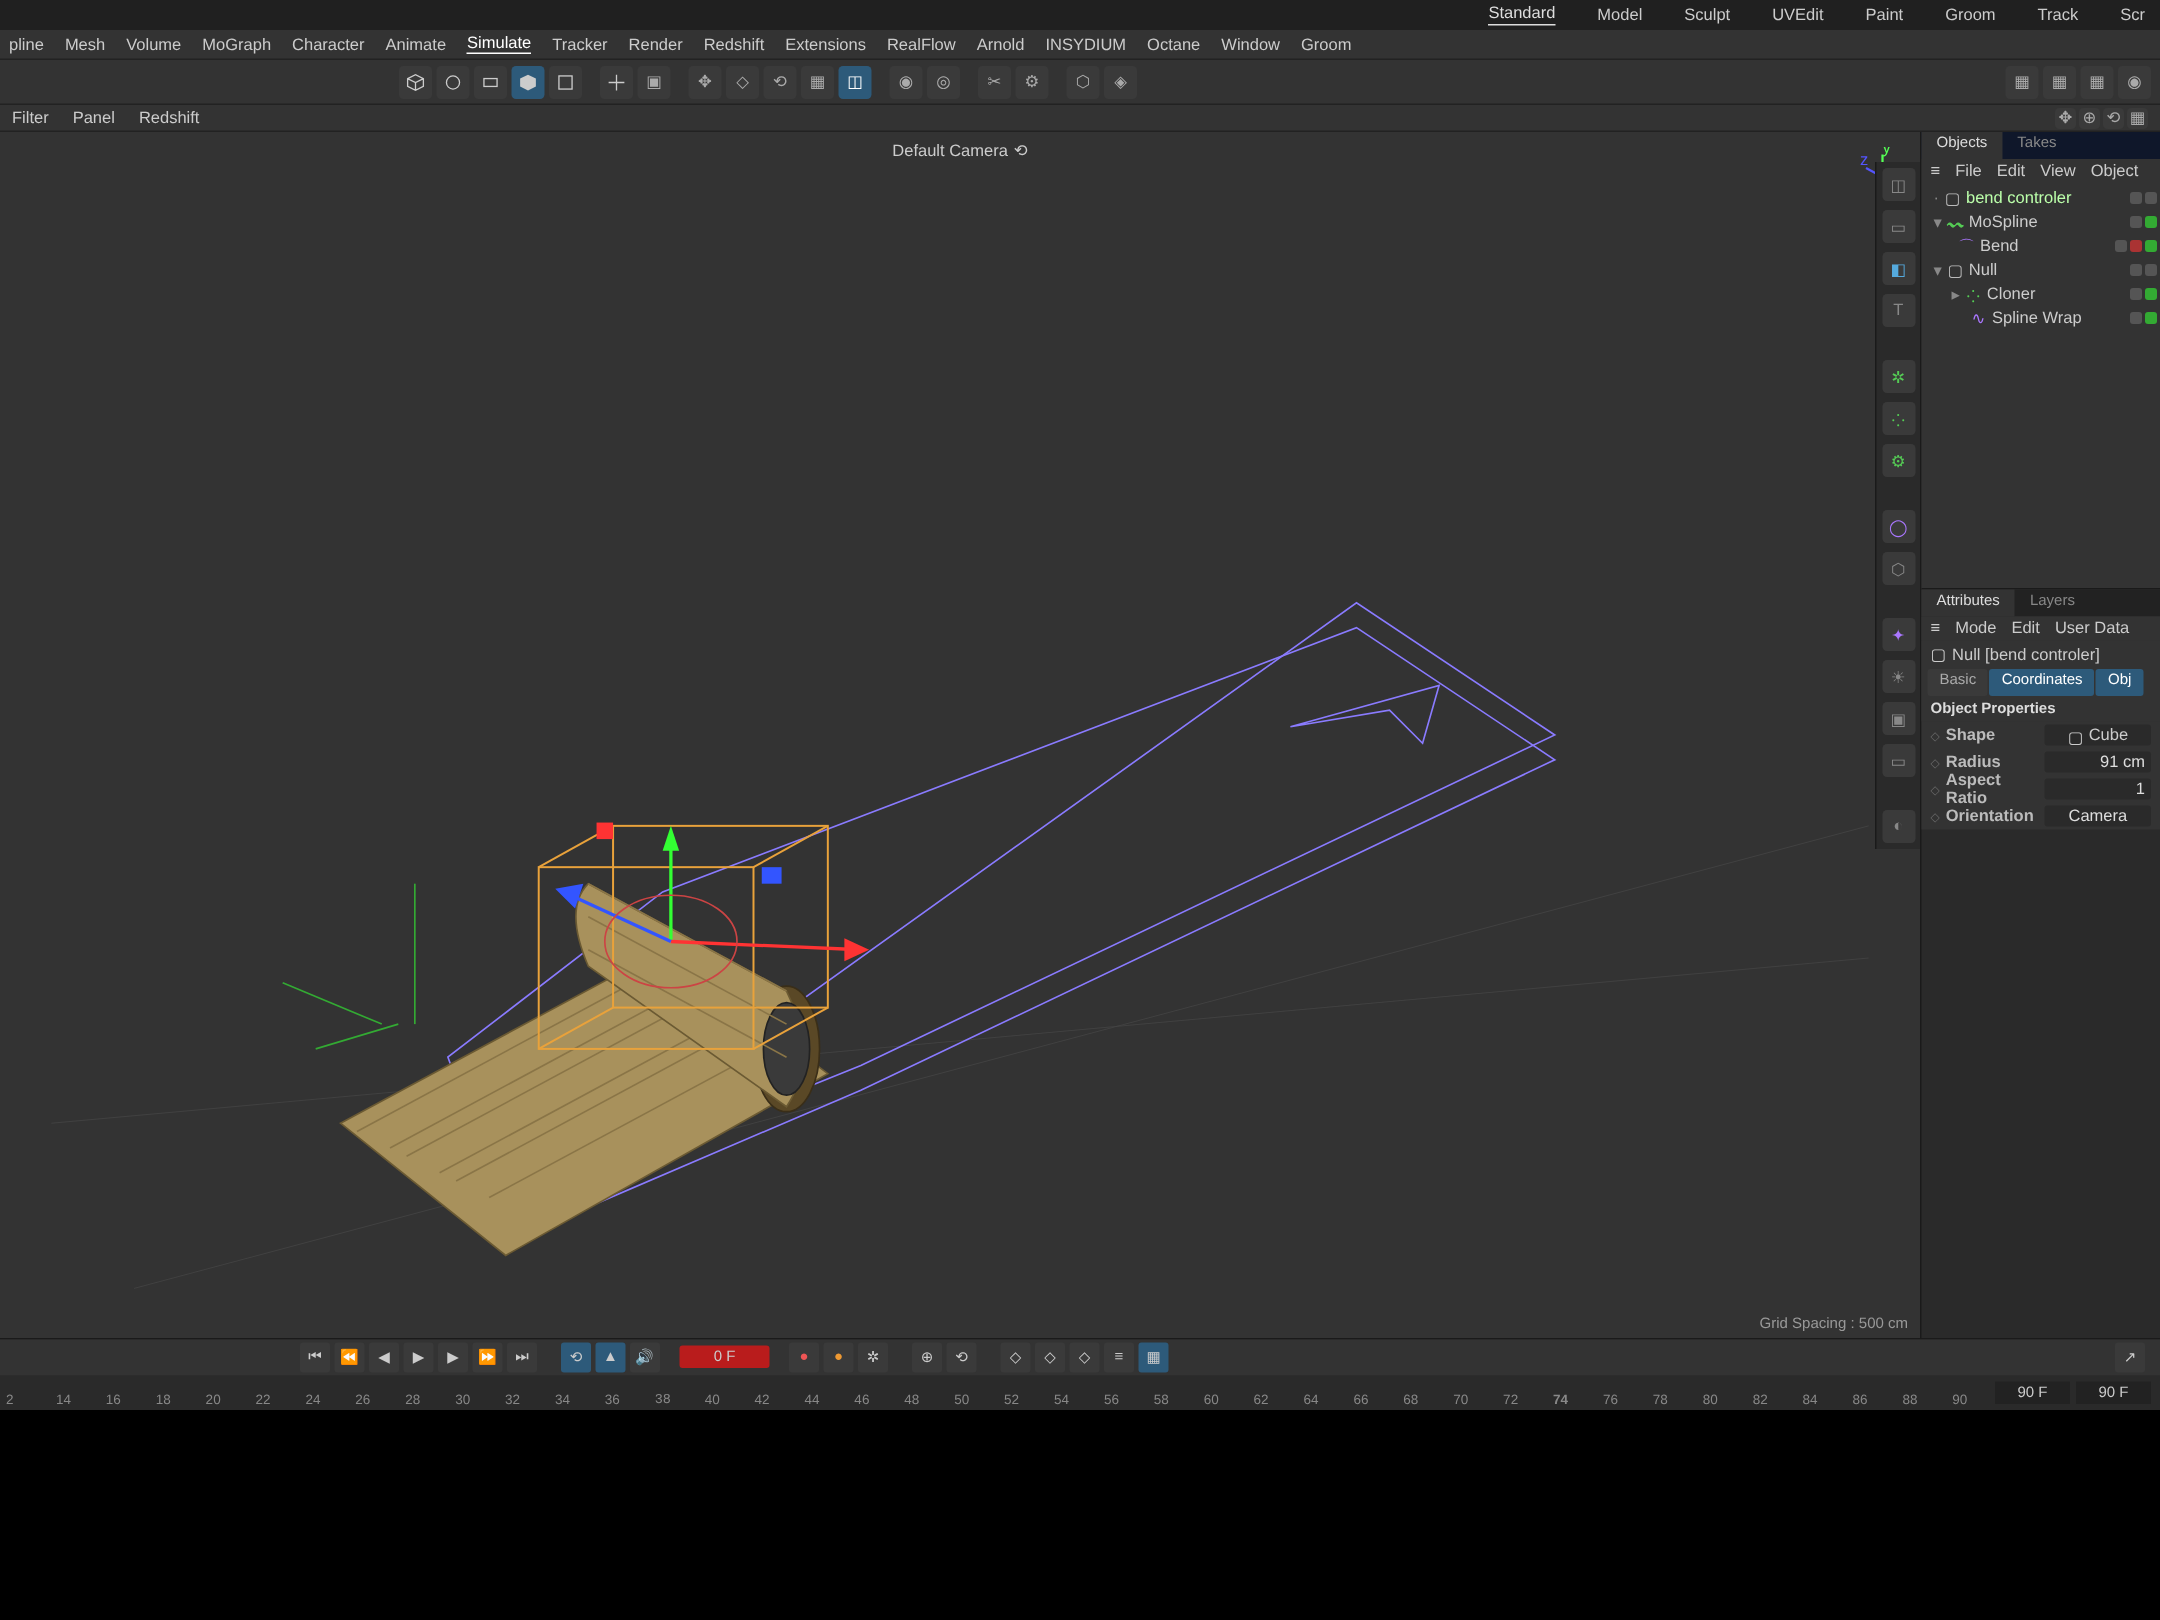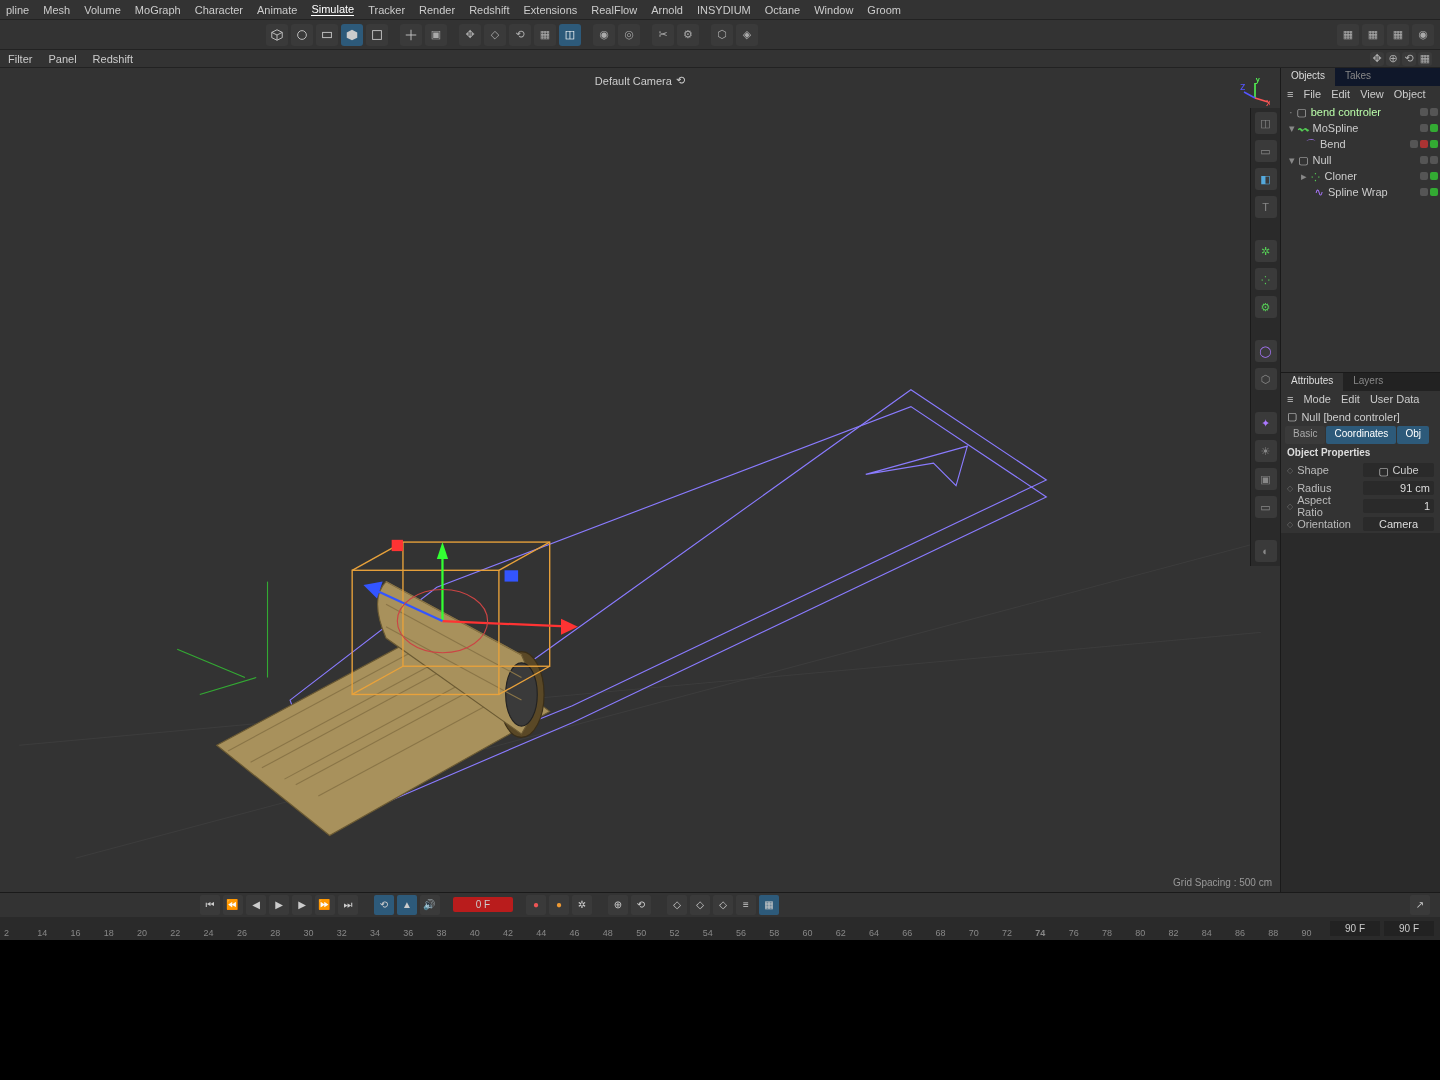--- a/index.html
+++ b/index.html
@@ -66,21 +66,21 @@
   .attr-head { height:18px; display:flex; background:#222;}
   .attr-menu { height:16px; display:flex; gap:10px; padding:0 6px; font-size:10px; align-items:center; color:#aaa; background:#333;}
   .attr-title { padding:3px 6px; font-size:10px; color:#ddd; display:flex; align-items:center; gap:4px; background:#333;}
   .attr-tabs { display:flex; height:18px; background:#333; gap:1px; padding:0 4px;}
   .attr-tabs .t { padding:2px 8px; font-size:10px; background:#3a3a3a; color:#aaa; border-radius:2px; cursor:pointer;}
   .attr-tabs .t.blue{background:#2d5a7a; color:#fff;}
   .attr-tabs .t.ora{background:#2d5a7a; color:#fff;}
   .section-h{padding:3px 6px; font-size:10px; color:#ddd; font-weight:bold; background:#333;}
   .prop-row{display:flex; align-items:center; height:18px; padding:0 6px; gap:4px; font-size:10px;}
   .prop-row .dia{color:#666; font-size:8px;}
-  .prop-row .lbl{flex:0 0 62px; color:#bbb;}
+  .prop-row .lbl{flex:0 0 62px; color:#bbb;font-weight:bold;}
   .prop-row .val{flex:1; background:#2a2a2a; padding:1px 4px; text-align:right; color:#ddd; border-radius:2px;}
   .prop-row .dd{flex:1; background:#2a2a2a; padding:1px 4px; text-align:center; color:#ddd; border-radius:2px; display:flex; align-items:center; justify-content:center; gap:4px;}
   .prop-row .dd .ico{width:10px;height:10px;}
 
   
   .timeline { height: 48px; background: #2a2a2a; border-top: 1px solid #1a1a1a; display:flex; flex-direction:column;}
   .time-ctrl { height: 24px; display:flex; align-items:center; background:#333; padding:0 200px; gap:3px; justify-content:flex-start; position:relative;}
   .tc-btn{width:20px;height:20px; background:#3a3a3a; border-radius:2px; display:flex; align-items:center; justify-content:center; color:#ccc; cursor:pointer; font-size:10px;}
   .tc-btn.active{background:#2d5a7a;}
   .tc-btn.rec{color:#e55;}
@@ -91,20 +91,30 @@
   .time-end{width:50px; background:#222; padding:2px; text-align:center; font-size:10px; margin:0 2px;}
   
   .lower-black{height:140px; background:#000;}
 </style>
 </head>
 <body>
 
 <div id="app">
 
 
+  <div class="workspaces">
+    <span class="active">Standard</span>
+    <span>Model</span>
+    <span>Sculpt</span>
+    <span>UVEdit</span>
+    <span>Paint</span>
+    <span>Groom</span>
+    <span>Track</span>
+    <span>Scr</span>
+  </div>
 
   <div class="menubar">
     <span>pline</span>
     <span>Mesh</span>
     <span>Volume</span>
     <span>MoGraph</span>
     <span>Character</span>
     <span>Animate</span>
     <span class="active">Simulate</span>
     <span>Tracker</span>
@@ -454,21 +464,21 @@
           <span style="position: absolute; left: 7.53846%; bottom: 2px; font-size: 9px; color: rgb(136, 136, 136);">18</span>
           <span style="position: absolute; left: 10.0513%; bottom: 2px; font-size: 9px; color: rgb(136, 136, 136);">20</span>
           <span style="position: absolute; left: 12.5641%; bottom: 2px; font-size: 9px; color: rgb(136, 136, 136);">22</span>
           <span style="position: absolute; left: 15.0769%; bottom: 2px; font-size: 9px; color: rgb(136, 136, 136);">24</span>
           <span style="position: absolute; left: 17.5897%; bottom: 2px; font-size: 9px; color: rgb(136, 136, 136);">26</span>
           <span style="position: absolute; left: 20.1026%; bottom: 2px; font-size: 9px; color: rgb(136, 136, 136);">28</span>
           <span style="position: absolute; left: 22.6154%; bottom: 2px; font-size: 9px; color: rgb(136, 136, 136);">30</span>
           <span style="position: absolute; left: 25.1282%; bottom: 2px; font-size: 9px; color: rgb(136, 136, 136);">32</span>
           <span style="position: absolute; left: 27.641%; bottom: 2px; font-size: 9px; color: rgb(136, 136, 136);">34</span>
           <span style="position: absolute; left: 30.1538%; bottom: 2px; font-size: 9px; color: rgb(136, 136, 136);">36</span>
-          <span style="position: absolute; left: 32.6667%; bottom: 2px; font-size: 9px; color: rgb(136, 136, 136);">38</span>
+          <span style="position: absolute; left: 32.6667%; bottom: 2px; font-size: 9px; color: rgb(136, 136, 136); font-family: Liberation Mono, monospace;">38</span>
           <span style="position: absolute; left: 35.1795%; bottom: 2px; font-size: 9px; color: rgb(136, 136, 136);">40</span>
           <span style="position: absolute; left: 37.6923%; bottom: 2px; font-size: 9px; color: rgb(136, 136, 136);">42</span>
           <span style="position: absolute; left: 40.2051%; bottom: 2px; font-size: 9px; color: rgb(136, 136, 136);">44</span>
           <span style="position: absolute; left: 42.7179%; bottom: 2px; font-size: 9px; color: rgb(136, 136, 136);">46</span>
           <span style="position: absolute; left: 45.2308%; bottom: 2px; font-size: 9px; color: rgb(136, 136, 136);">48</span>
           <span style="position: absolute; left: 47.7436%; bottom: 2px; font-size: 9px; color: rgb(136, 136, 136);">50</span>
           <span style="position: absolute; left: 50.2564%; bottom: 2px; font-size: 9px; color: rgb(136, 136, 136);">52</span>
           <span style="position: absolute; left: 52.7692%; bottom: 2px; font-size: 9px; color: rgb(136, 136, 136);">54</span>
           <span style="position: absolute; left: 55.2821%; bottom: 2px; font-size: 9px; color: rgb(136, 136, 136);">56</span>
           <span style="position: absolute; left: 57.7949%; bottom: 2px; font-size: 9px; color: rgb(136, 136, 136);">58</span>

